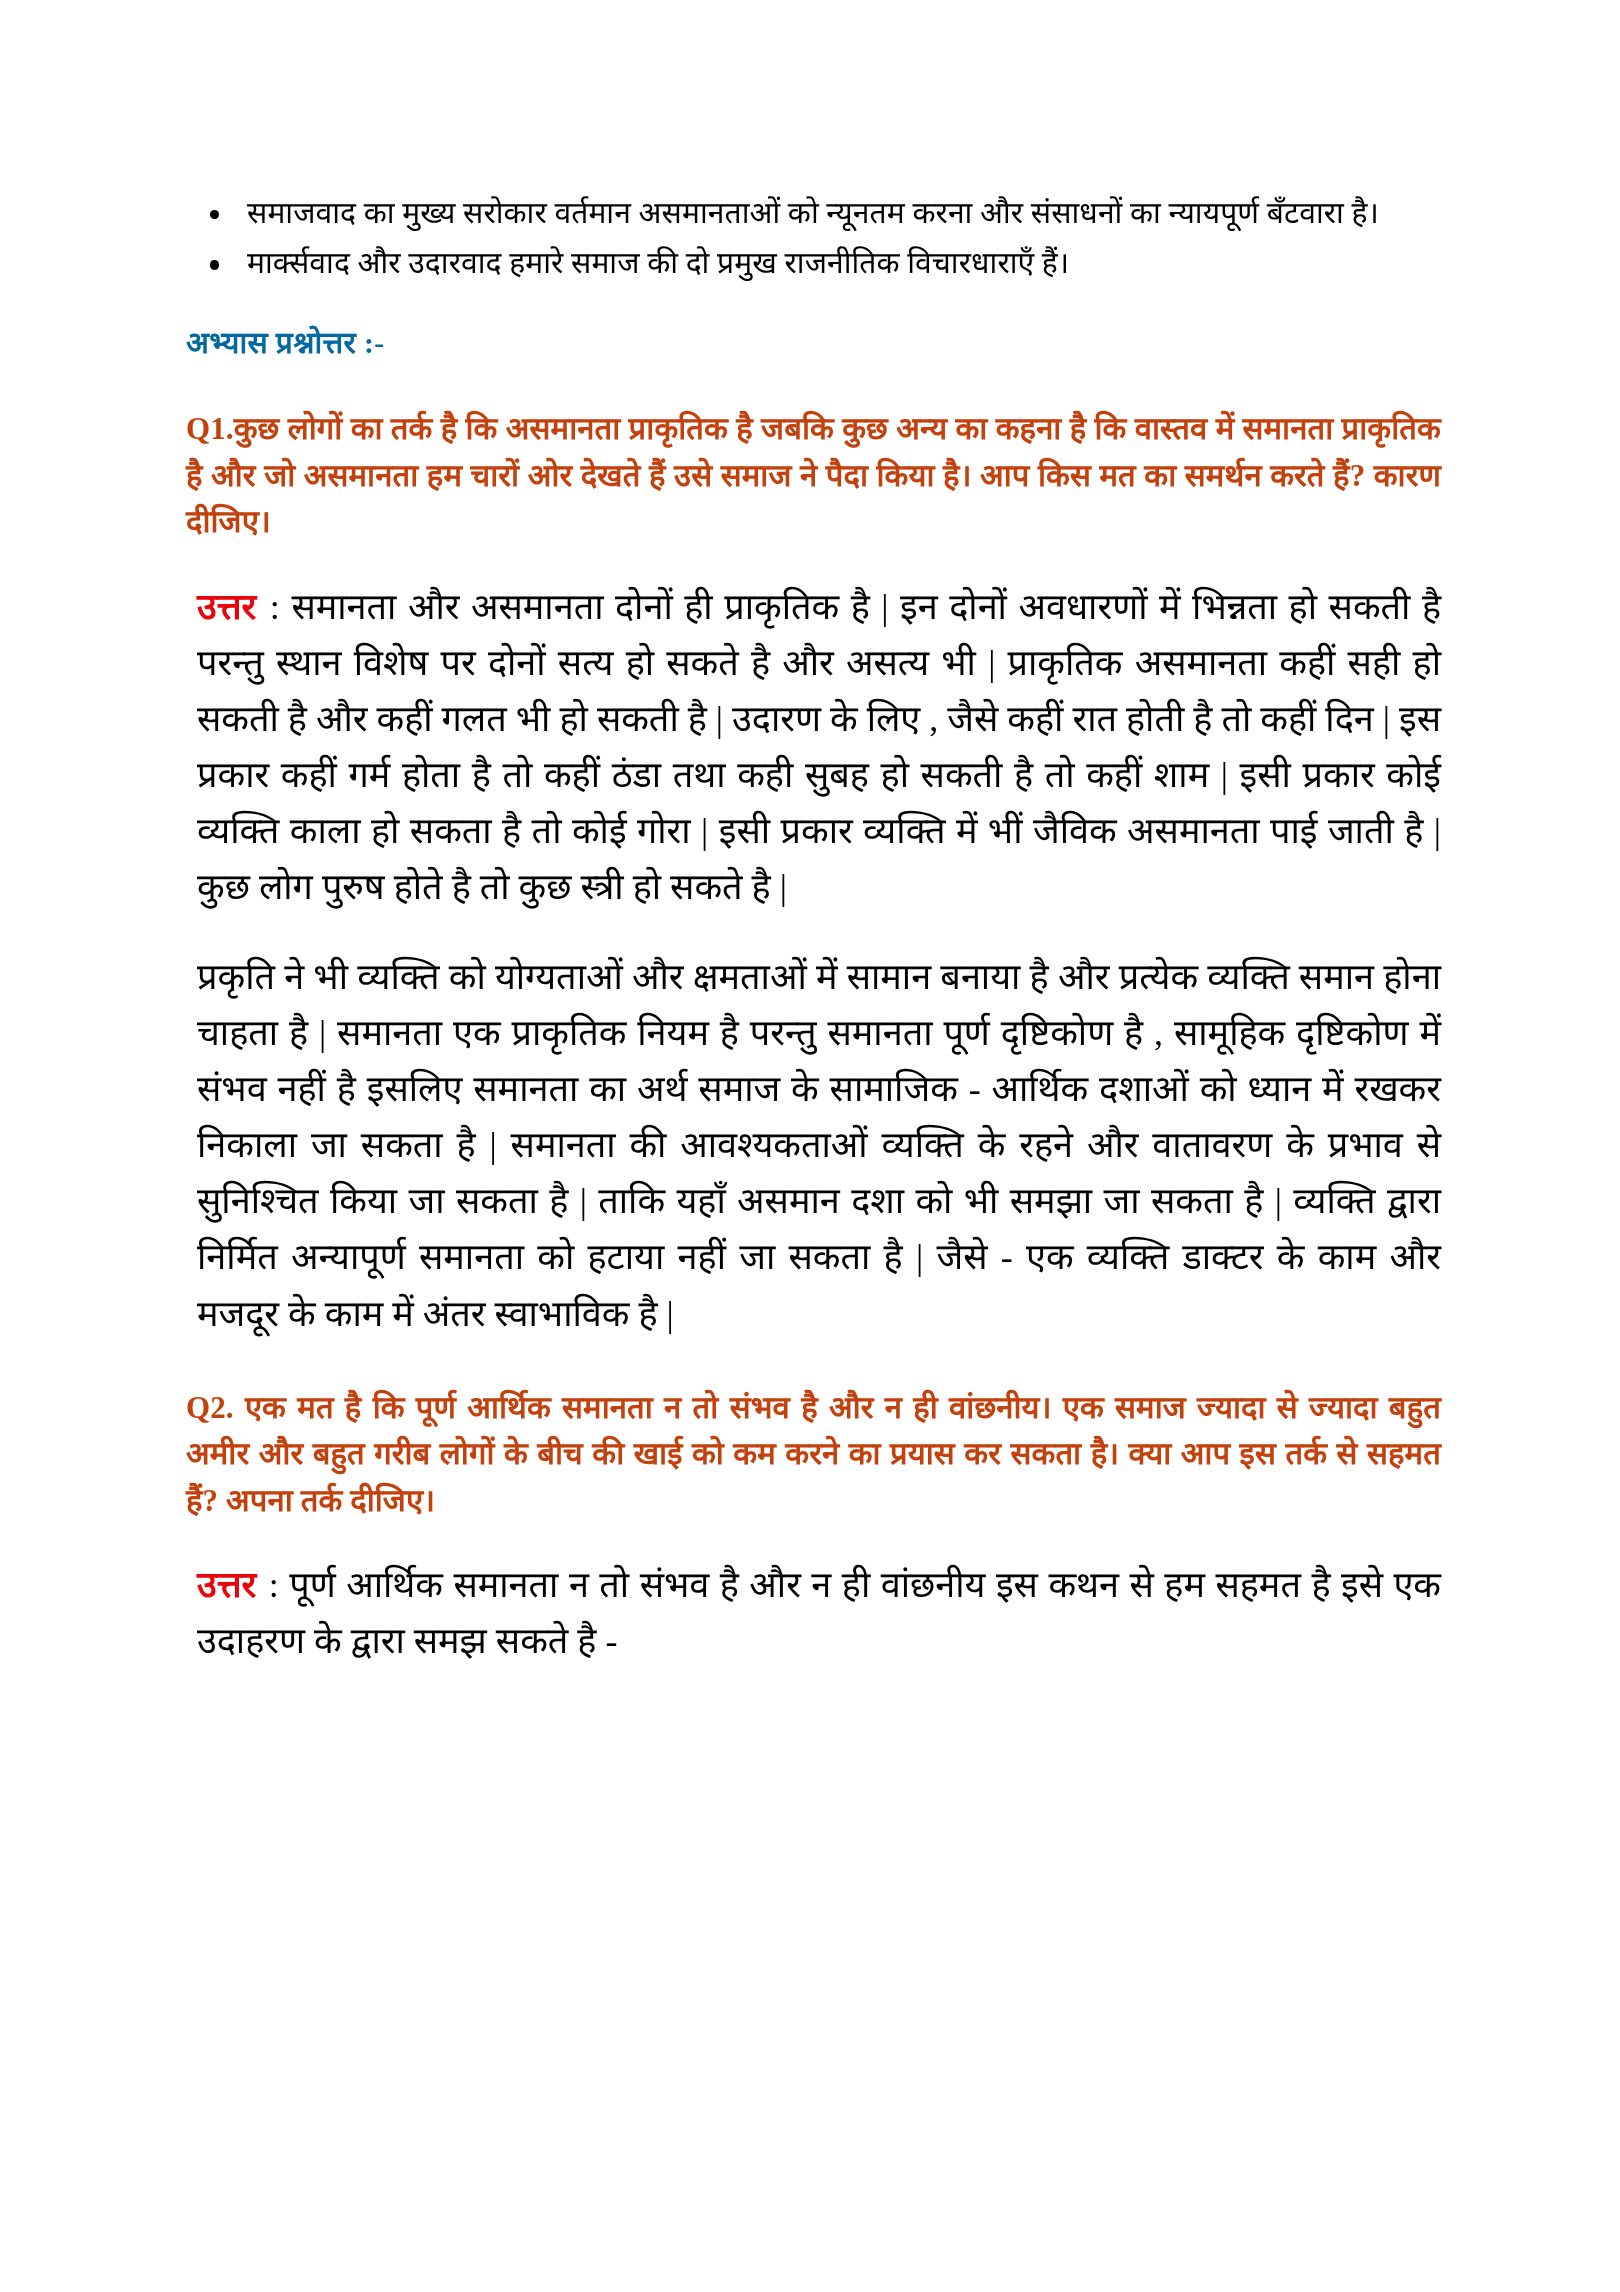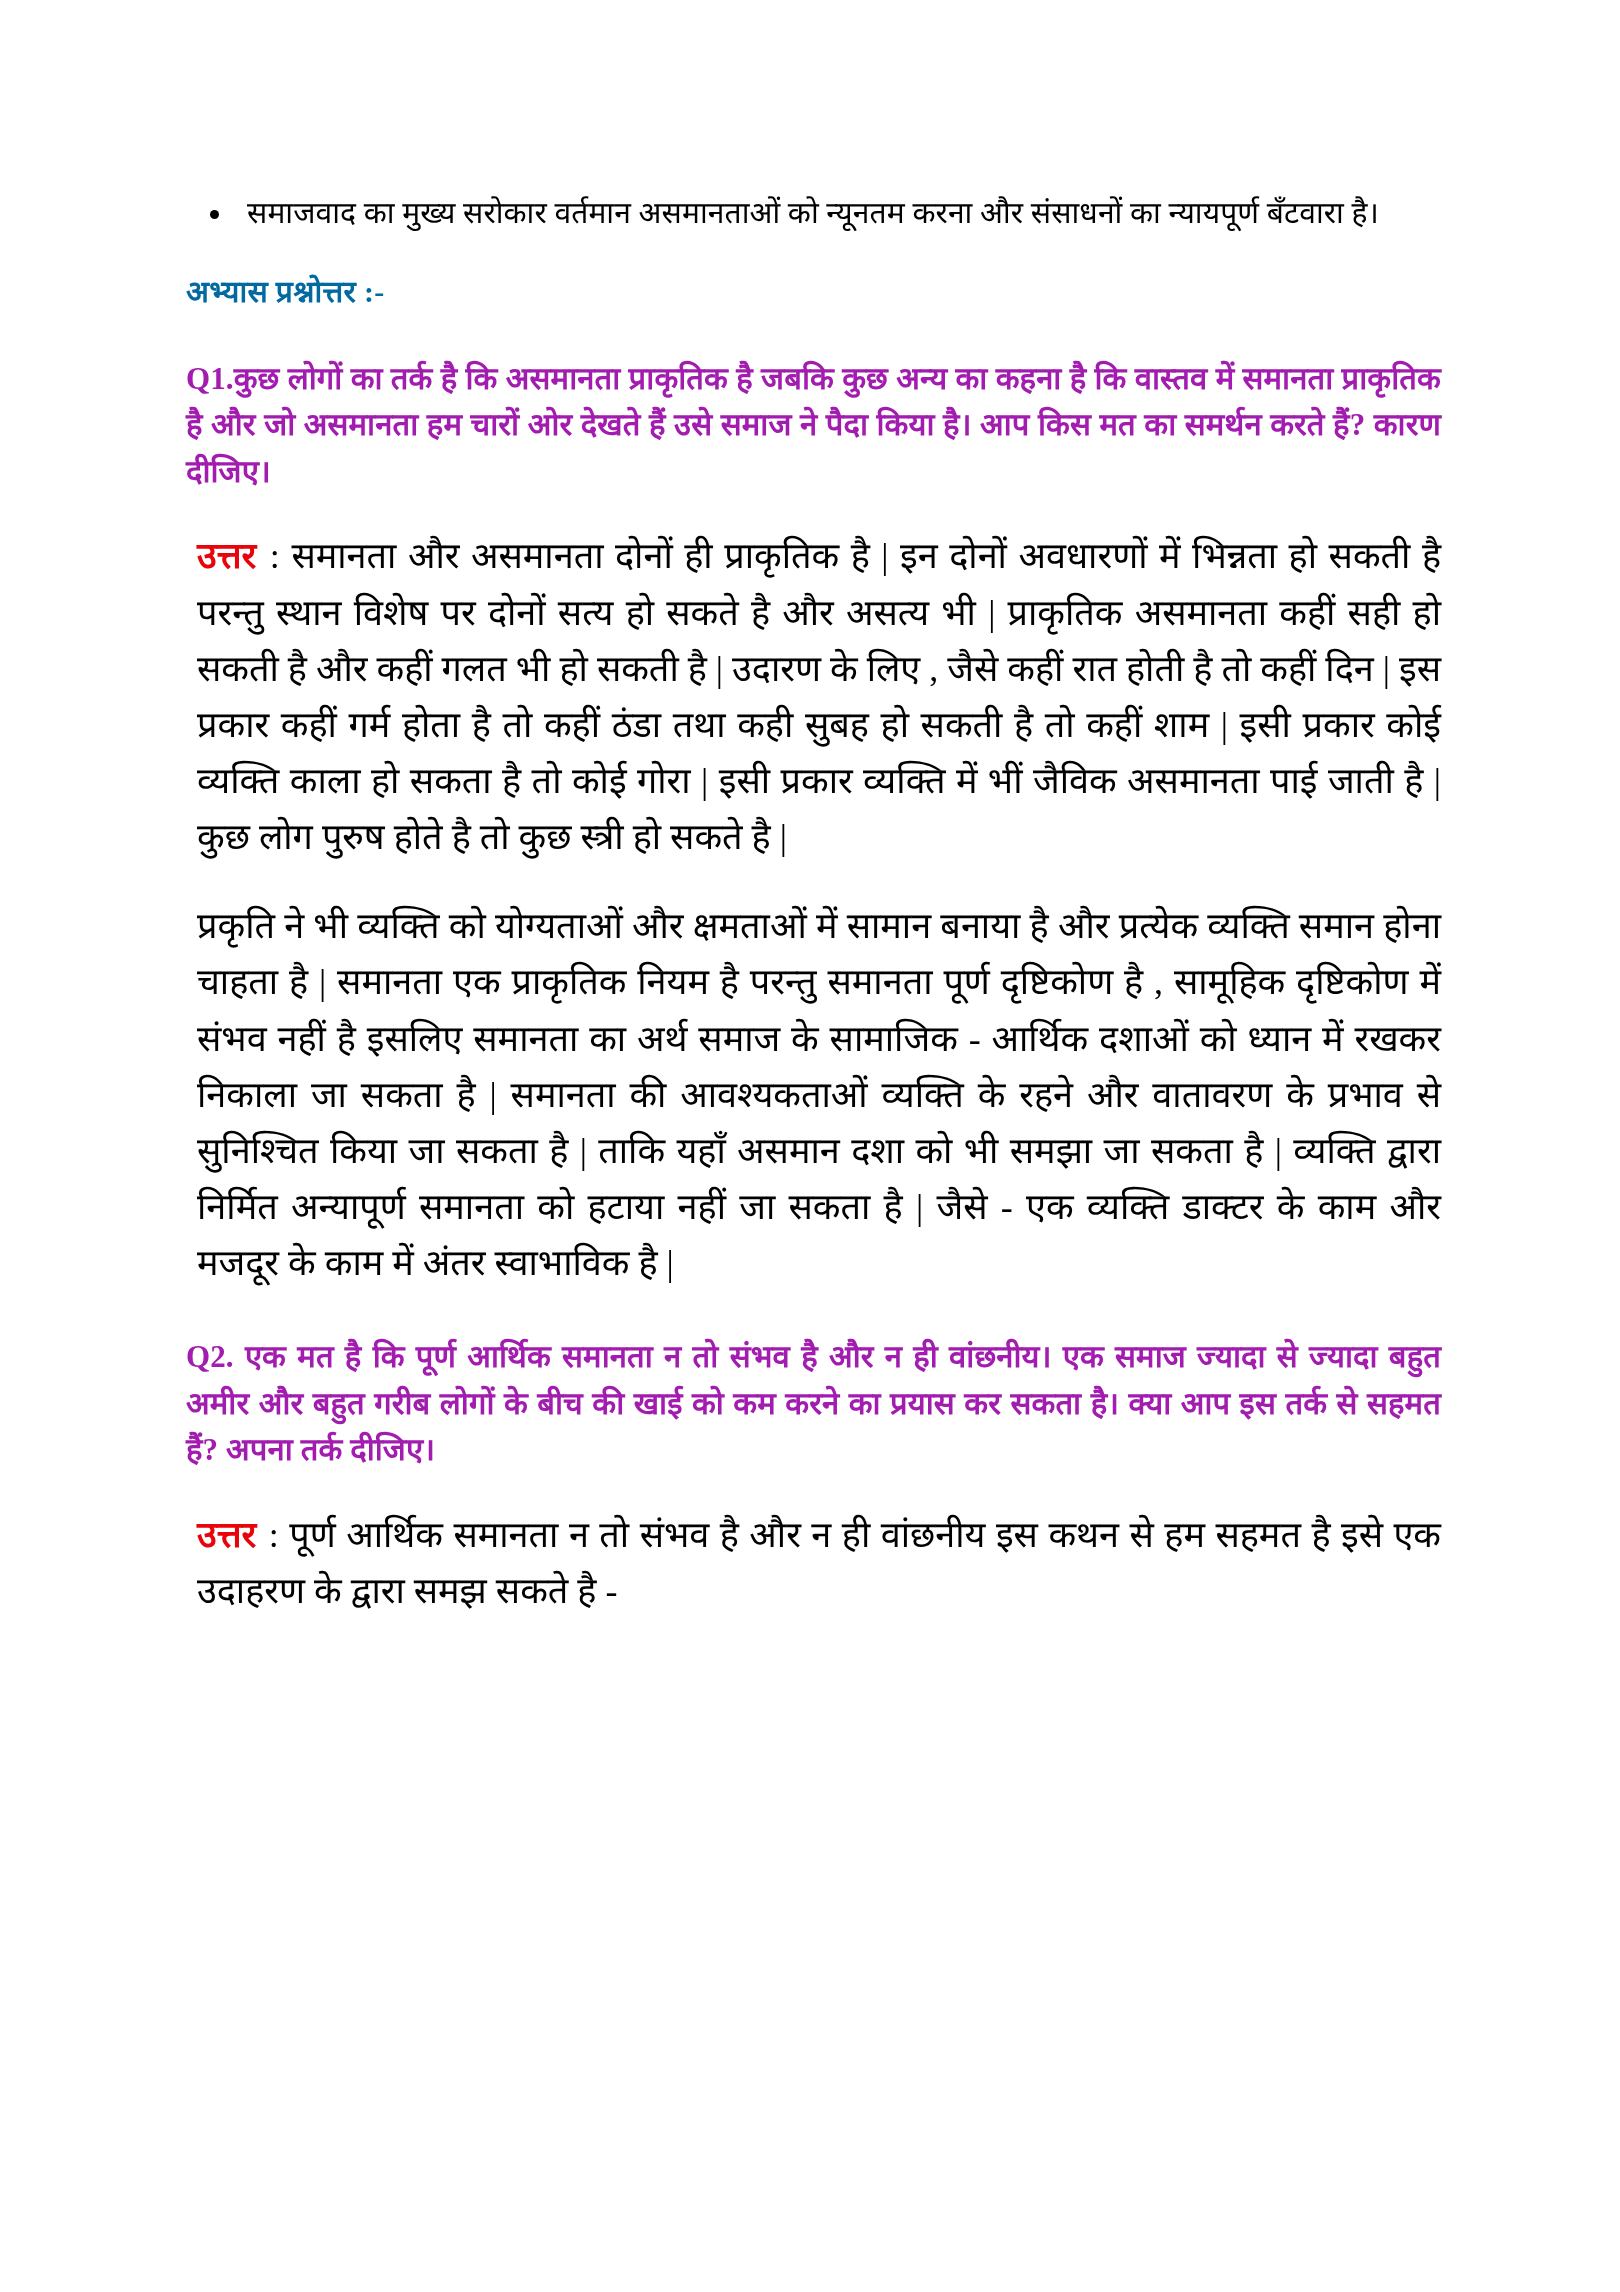--- a/index.html
+++ b/index.html
@@ -65,21 +65,21 @@
     line-height: 1.35;
   }
 
   
   .question {
     margin: 43px 0 0 0;
     font-size: 31px;
     font-weight: 700;
     line-height: 1.50;
     letter-spacing: 0.1px;
-    color: #a21caf;
+    color: #c2410c;
     text-align: justify;
     text-justify: inter-word;
   }
 
   
   .answer-para {
     margin: 33px 0 0 11px;
     font-size: 36px;
     font-weight: 400;
     line-height: 1.56;
@@ -98,20 +98,21 @@
   }
 </style>
 </head>
 <body>
 
 <div class="page">
   <div class="content">
 
     <ul class="bullet-list">
       <li class="bullet-item">समाजवाद का मुख्य सरोकार वर्तमान असमानताओं को न्यूनतम करना और संसाधनों का न्यायपूर्ण बँटवारा है।</li>
+      <li class="bullet-item">मार्क्सवाद और उदारवाद हमारे समाज की दो प्रमुख राजनीतिक विचारधाराएँ हैं।</li>
     </ul>
 
     <div class="section-heading">अभ्यास प्रश्नोत्तर :-</div>
 
     <div class="question">Q1.कुछ लोगों का तर्क है कि असमानता प्राकृतिक है जबकि कुछ अन्य का कहना है कि वास्तव में समानता प्राकृतिक है और जो असमानता हम चारों ओर देखते हैं उसे समाज ने पैदा किया है। आप किस मत का समर्थन करते हैं? कारण दीजिए।</div>
 
     <p class="answer-para"><span class="answer-label">उत्तर</span><span class="answer-colon"> : </span><span>समानता और असमानता दोनों ही प्राकृतिक है | इन दोनों अवधारणों में भिन्नता हो सकती है परन्तु स्थान विशेष पर दोनों सत्य हो सकते है और असत्य भी | प्राकृतिक असमानता कहीं सही हो सकती है और कहीं गलत भी हो सकती है | उदारण के लिए , जैसे कहीं रात होती है तो कहीं दिन | इस प्रकार कहीं गर्म होता है तो कहीं ठंडा तथा कही सुबह हो सकती है तो कहीं शाम | इसी प्रकार कोई व्यक्ति काला हो सकता है तो कोई गोरा | इसी प्रकार व्यक्ति में भीं जैविक असमानता पाई जाती है | कुछ लोग पुरुष होते है तो कुछ स्त्री हो सकते है |</span></p>
 
     <p class="answer-para">प्रकृति ने भी व्यक्ति को योग्यताओं और क्षमताओं में सामान बनाया है और प्रत्येक व्यक्ति समान होना चाहता है | समानता एक प्राकृतिक नियम है परन्तु समानता पूर्ण दृष्टिकोण है , सामूहिक दृष्टिकोण में संभव नहीं है इसलिए समानता का अर्थ समाज के सामाजिक - आर्थिक दशाओं को ध्यान में रखकर निकाला जा सकता है | समानता की आवश्यकताओं व्यक्ति के रहने और वातावरण के प्रभाव से सुनिश्चित किया जा सकता है | ताकि यहाँ असमान दशा को भी समझा जा सकता है | व्यक्ति द्वारा निर्मित अन्यापूर्ण समानता को हटाया नहीं जा सकता है | जैसे - एक व्यक्ति डाक्टर के काम और मजदूर के काम में अंतर स्वाभाविक है |</p>
 

